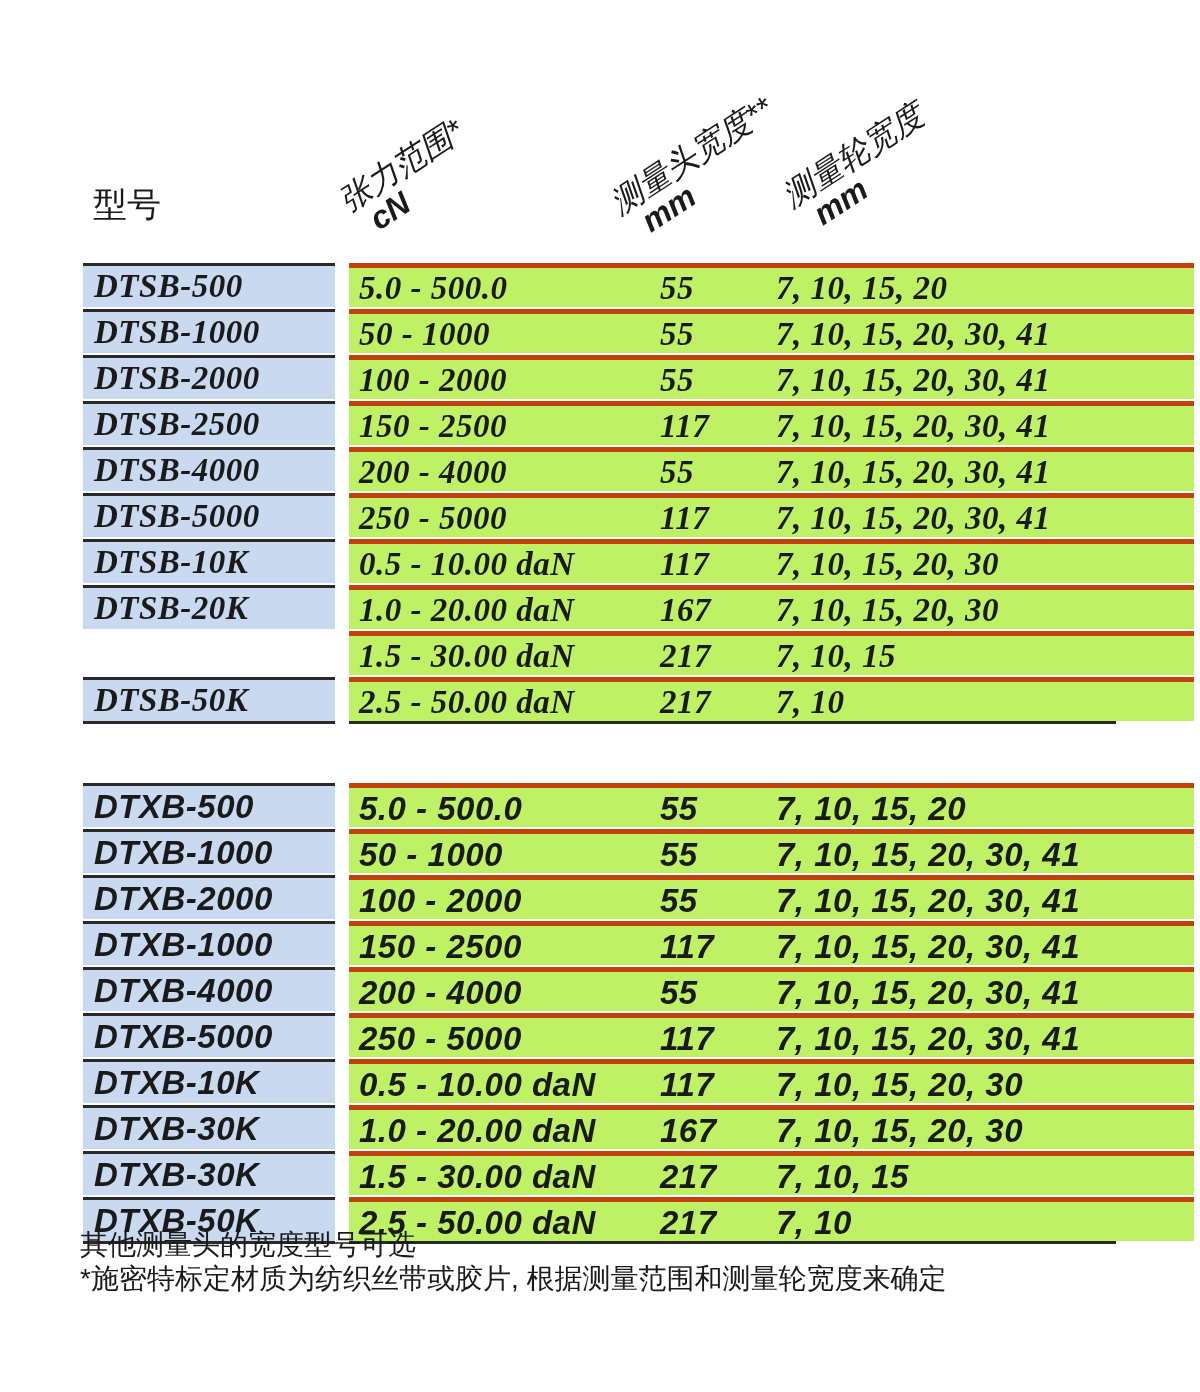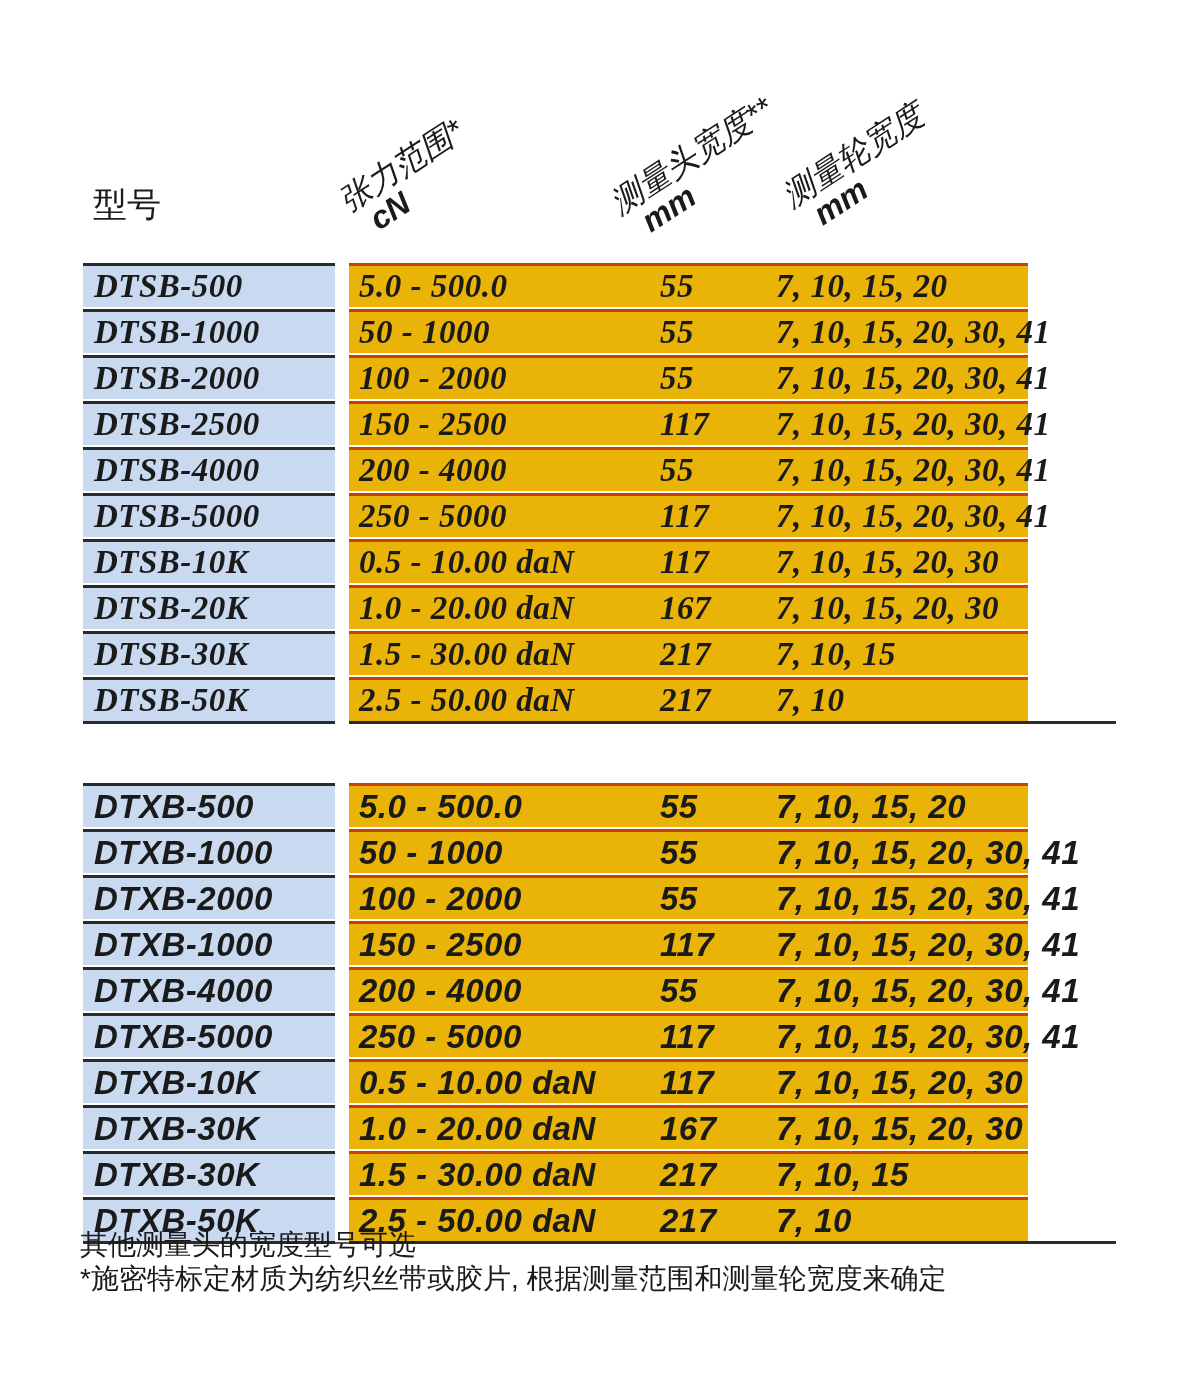--- a/index.html
+++ b/index.html
@@ -10,22 +10,22 @@
          white-space:nowrap; font-style:italic; line-height:1; }
   .rot .cn { font-size:32px; font-weight:400; display:block; }
   .rot .unit { font-size:32px; font-weight:700; display:block; margin-left:16px; margin-top:0px; }
   .h1 { left:368px; top:180px; }
   .h2 { left:640px; top:182px; }
   .h3 { left:812px; top:175px; }
   .table { position:absolute; left:83px; width:1033px; }
   .row { position:relative; height:44px; margin-bottom:2px; }
   .row .model { position:absolute; left:0; top:0; width:252px; height:44px;
                 background:#c9daf0; border-top:3px solid #2a2a2a; box-sizing:border-box; }
-  .row .rest  { position:absolute; left:266px; top:0; width:679px; height:44px;
-                background:#eab308; border-top:3px solid #c2410c; box-sizing:border-box; }
+  .row .rest  { position:absolute; left:266px; top:0; width:845px; height:44px;
+                background:#bef264; border-top:5px solid #c2410c; box-sizing:border-box; }
   .cell { position:absolute; top:2px; font-size:33px; font-weight:700; font-style:italic;
           white-space:nowrap; letter-spacing:0.5px; }
   .c-model { left:11px; }
   .c-range { left:10px; }
   .c-head  { left:311px; }
   .c-wheel { left:427px; }
   .endline { position:relative; height:0; }
   .endline .l { position:absolute; left:0; width:252px; border-top:3px solid #2a2a2a; }
   .endline .r { position:absolute; left:266px; width:767px; border-top:3px solid #2a2a2a; }
   .notes { position:absolute; left:80px; top:1228px; font-size:28px; line-height:34px; }
@@ -124,23 +124,20 @@
       <div class="model">
         <span class="cell c-model">DTSB-20K</span>
       </div>
       <div class="rest">
         <span class="cell c-range">1.0 - 20.00 daN</span>
         <span class="cell c-head">167</span>
         <span class="cell c-wheel">7, 10, 15, 20, 30</span>
       </div>
     </div>
     <div class="row">
-      <div class="model">
-        <span class="cell c-model">DTSB-30K</span>
-      </div>
       <div class="rest">
         <span class="cell c-range">1.5 - 30.00 daN</span>
         <span class="cell c-head">217</span>
         <span class="cell c-wheel">7, 10, 15</span>
       </div>
     </div>
     <div class="row">
       <div class="model">
         <span class="cell c-model">DTSB-50K</span>
       </div>

